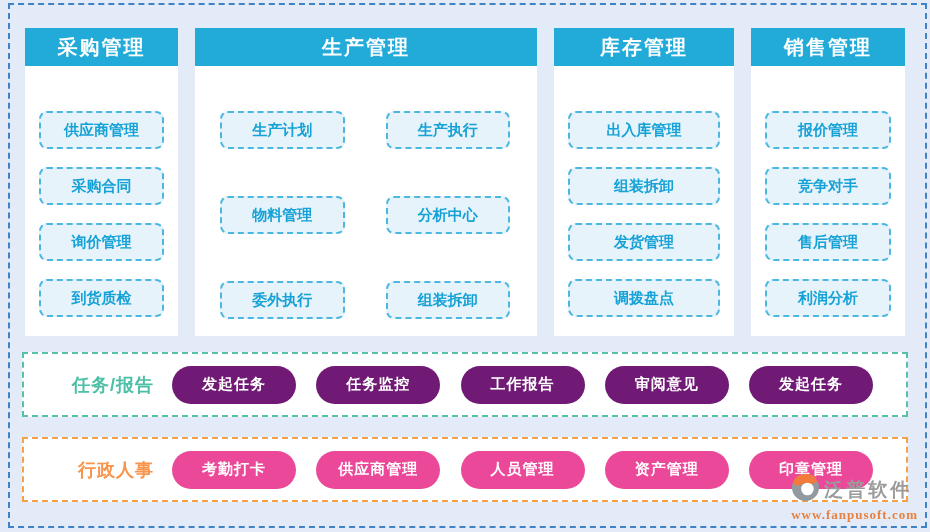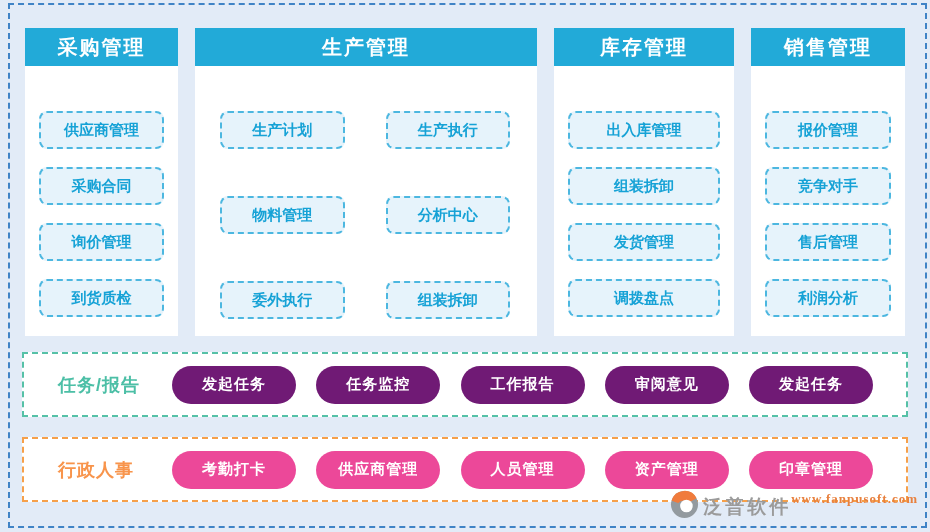--- a/index.html
+++ b/index.html
@@ -53,39 +53,40 @@
     background:#ffffff;
     display:flex; align-items:center;
     padding:0 33px 0 34px;
   }
   .band-task { top:352px; border:2px dashed #56c1a7; }
   .band-hr   { top:437px; border:2px dashed #f6a04a; }
   .band-label {
     width:96px; flex-shrink:0;
     font-size:18px; font-weight:bold; letter-spacing:1px;
     white-space:nowrap;
+    text-align:right;
   }
   .band-task .band-label { color:#4cbfa6; }
   .band-hr   .band-label { color:#f8944b; }
   .band-buttons {
     flex:1; margin-left:18px;
     display:flex; justify-content:space-between;
   }
   .pill {
     width:124px; height:38px; border-radius:19px; border:none;
     color:#ffffff; font-size:15px; font-weight:bold; letter-spacing:1px;
     display:flex; align-items:center; justify-content:center;
     cursor:pointer; white-space:nowrap;
   }
   .band-task .pill { background:#701a75; }
   .band-hr   .pill { background:#ec4899; }
   
   .watermark {
     position:absolute; right:12px; bottom:9px;
-    display:flex; flex-direction:row; align-items:flex-start;
+    display:flex; flex-direction:column; align-items:flex-start;
   }
   .wm-top { display:flex; align-items:center; gap:4px; }
   .wm-name {
     font-size:19px; font-weight:bold; color:#9b9b9b;
     letter-spacing:3px; line-height:1; white-space:nowrap;
   }
   .wm-url {
     font-family:"Liberation Serif", serif;
     font-size:13px; font-weight:bold; color:#e8813f;
     letter-spacing:1px; margin-top:1px;

